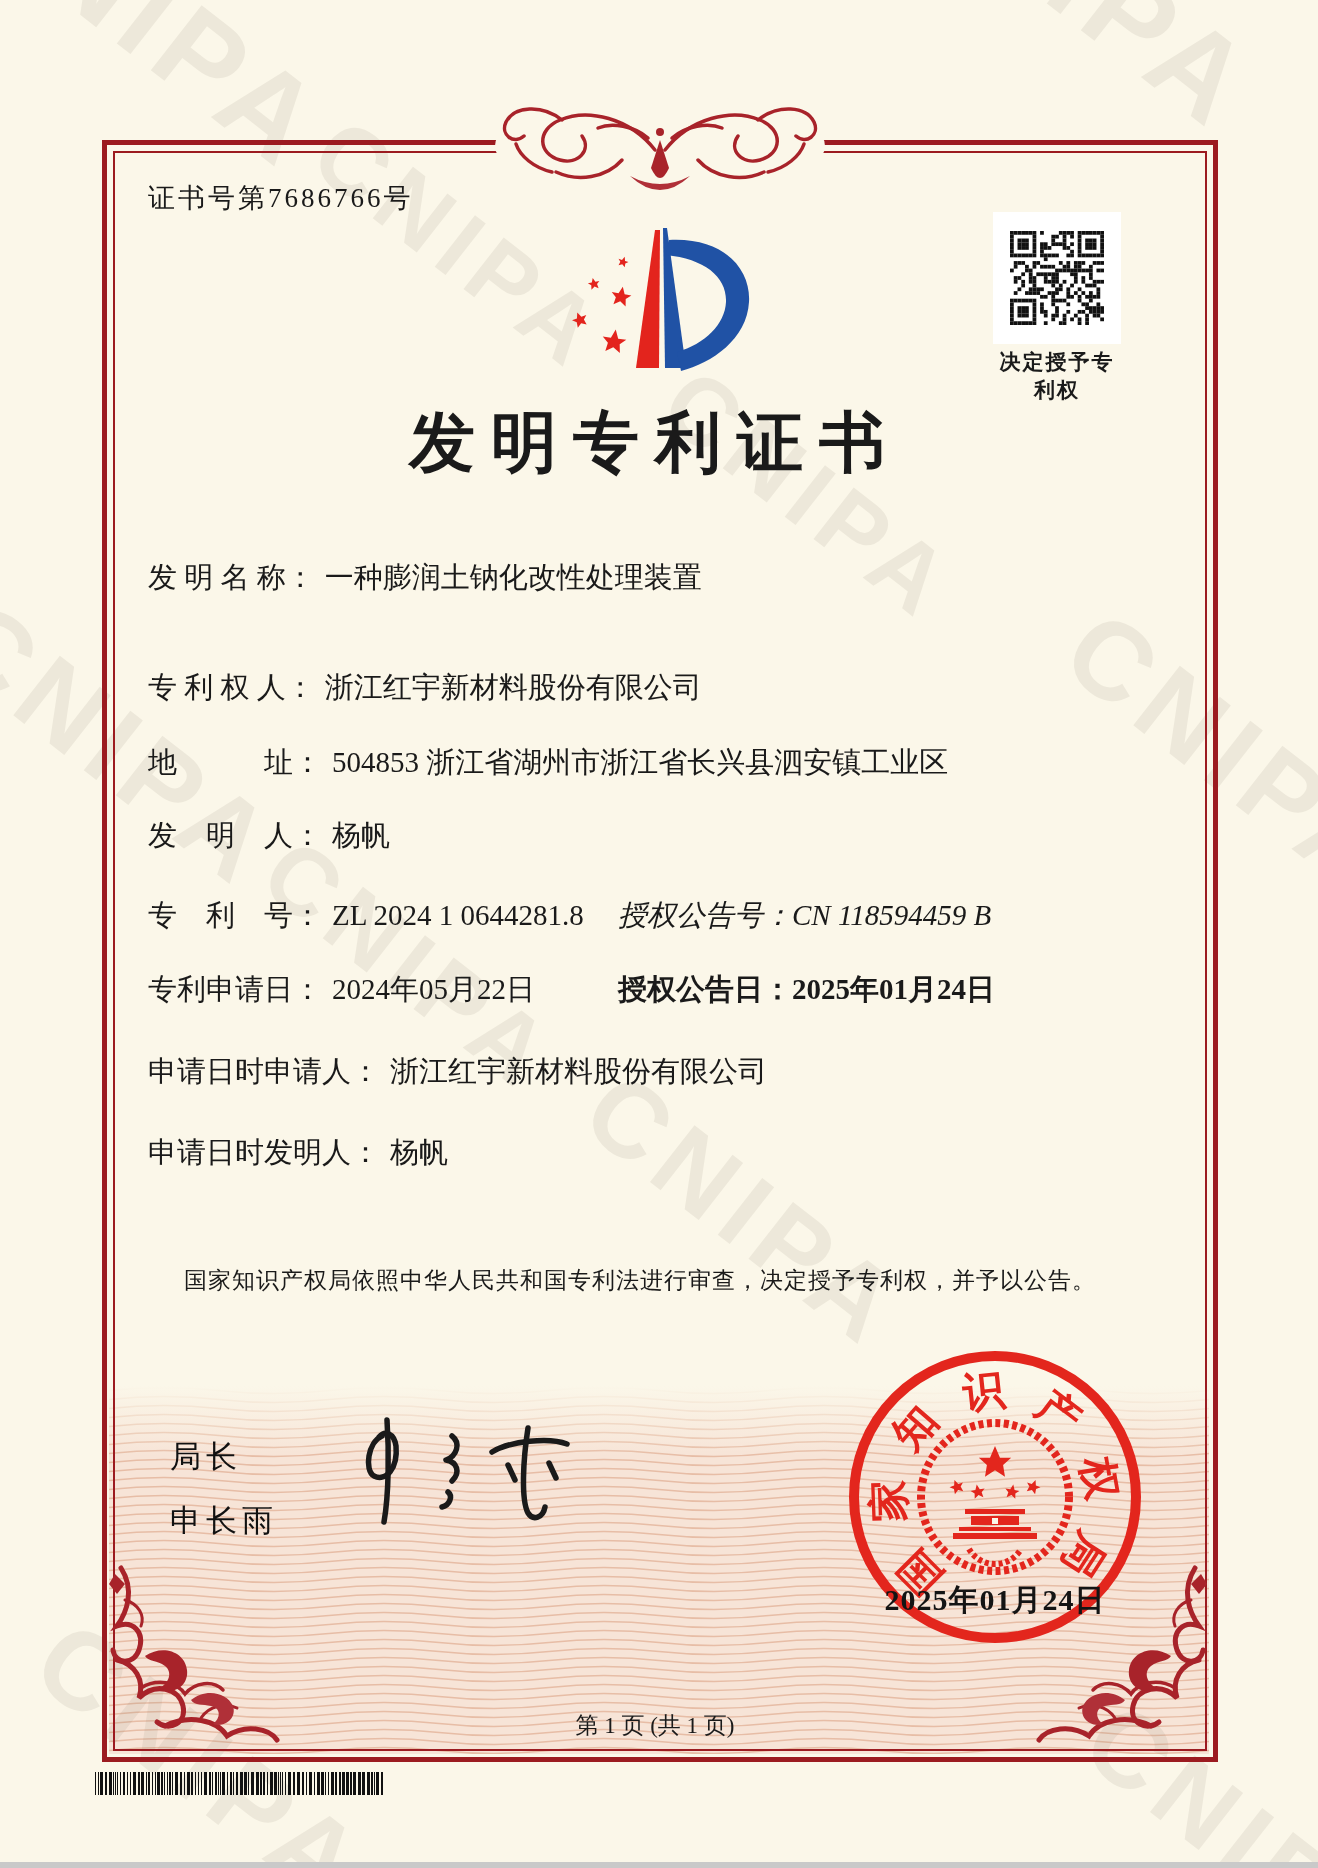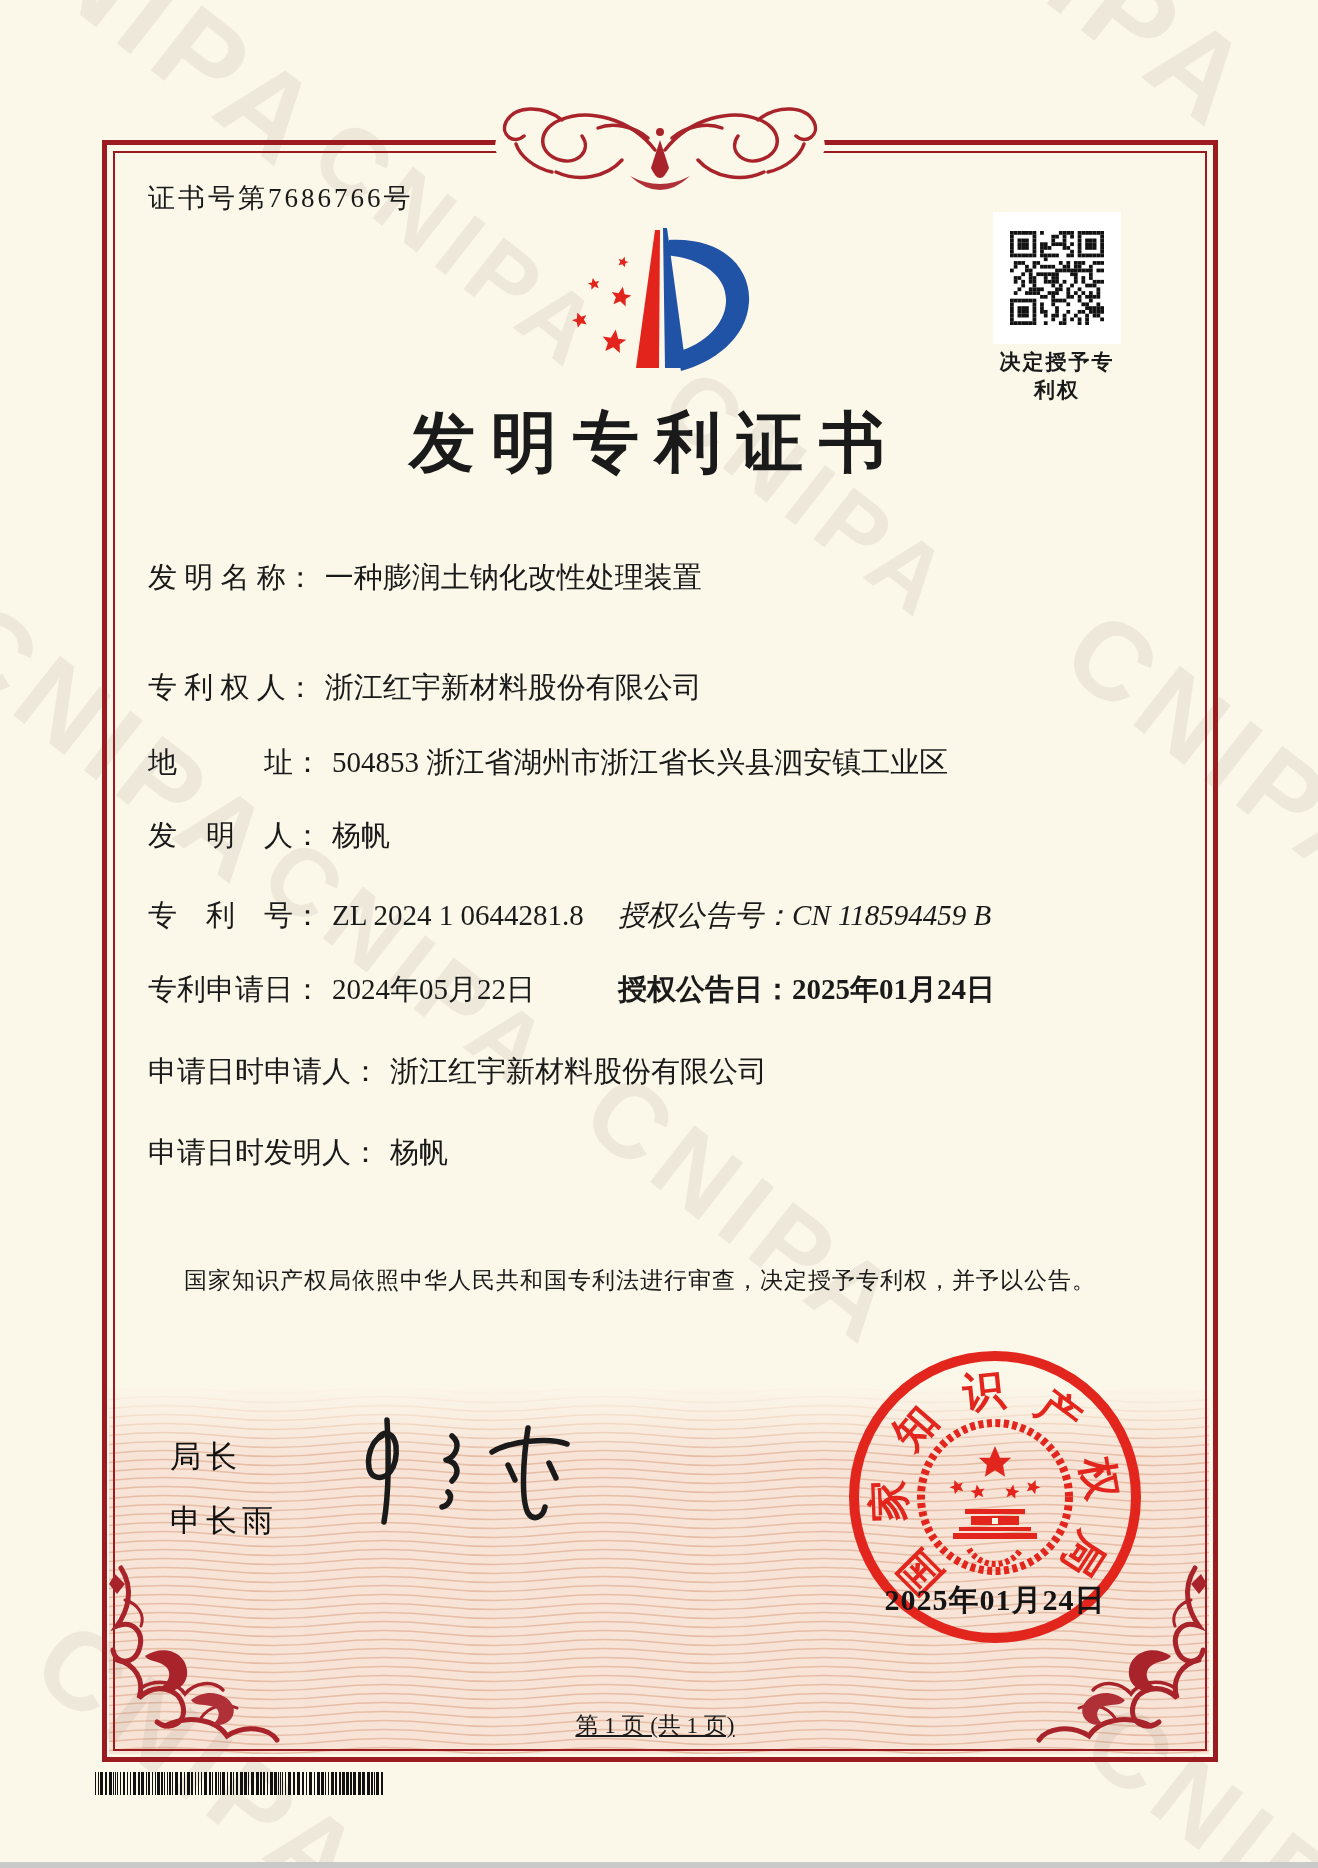--- a/index.html
+++ b/index.html
@@ -50,21 +50,21 @@
   .sig-title{left:170px;top:1436px;font-size:31px;font-family:"Liberation Sans","DejaVu Sans",sans-serif;
              font-weight:500;letter-spacing:5px;z-index:4;color:#111;}
   .sig-name{left:170px;top:1500px;font-size:31px;font-family:"Liberation Sans","DejaVu Sans",sans-serif;
             font-weight:500;letter-spacing:5px;z-index:4;color:#111;}
   .signature{left:352px;top:1408px;width:236px;height:140px;z-index:4;}
 
   .seal{left:845px;top:1347px;width:300px;height:300px;z-index:4;}
   .seal-date{left:845px;top:1580px;width:300px;text-align:center;font-size:30px;font-weight:bold;
              color:#141414;letter-spacing:1px;z-index:5;}
 
-  .footer{left:102px;top:1710px;width:1106px;text-align:center;font-size:23px;z-index:3;text-decoration:underline;}
+  .footer{left:102px;top:1710px;width:1106px;text-align:center;font-size:23px;z-index:3;}
 
   .barcode{left:95px;top:1772px;width:300px;height:23px;z-index:3;font-size:0;line-height:0;}
   .barcode i{display:inline-block;height:23px;background:#111;}
   .barcode s{display:inline-block;height:23px;}
 
   .page-edge{left:0;bottom:0;width:1318px;height:6px;background:#c9c9c9;z-index:6;}
 </style>
 </head>
 <body>
 

